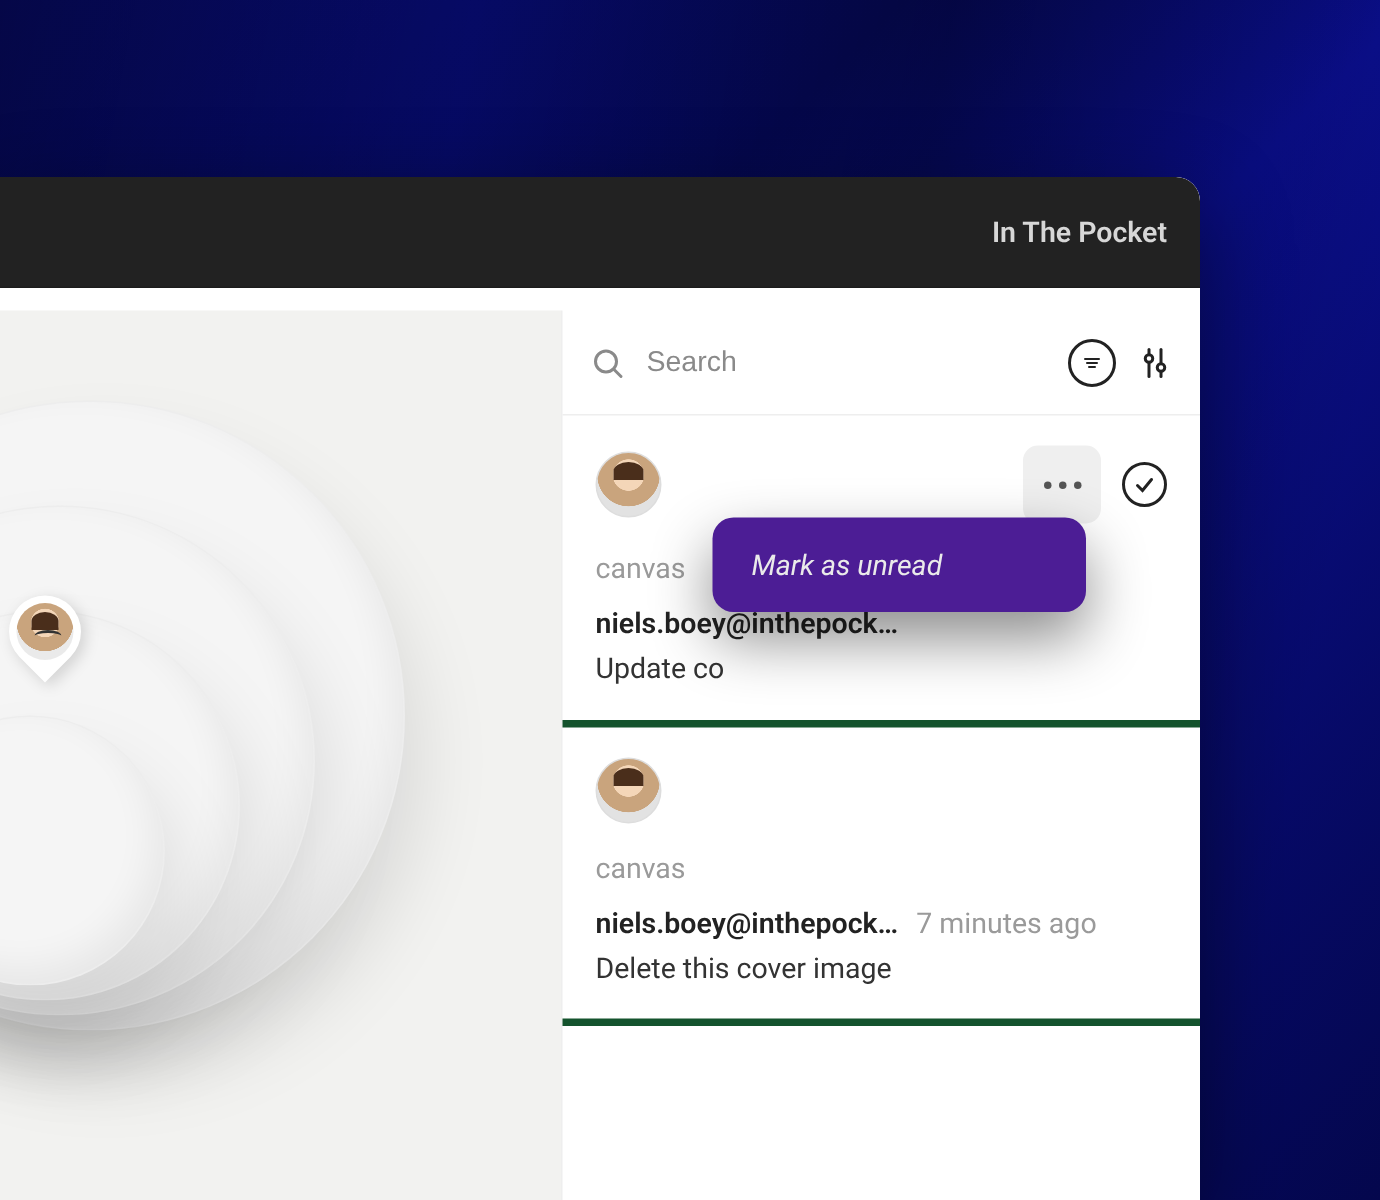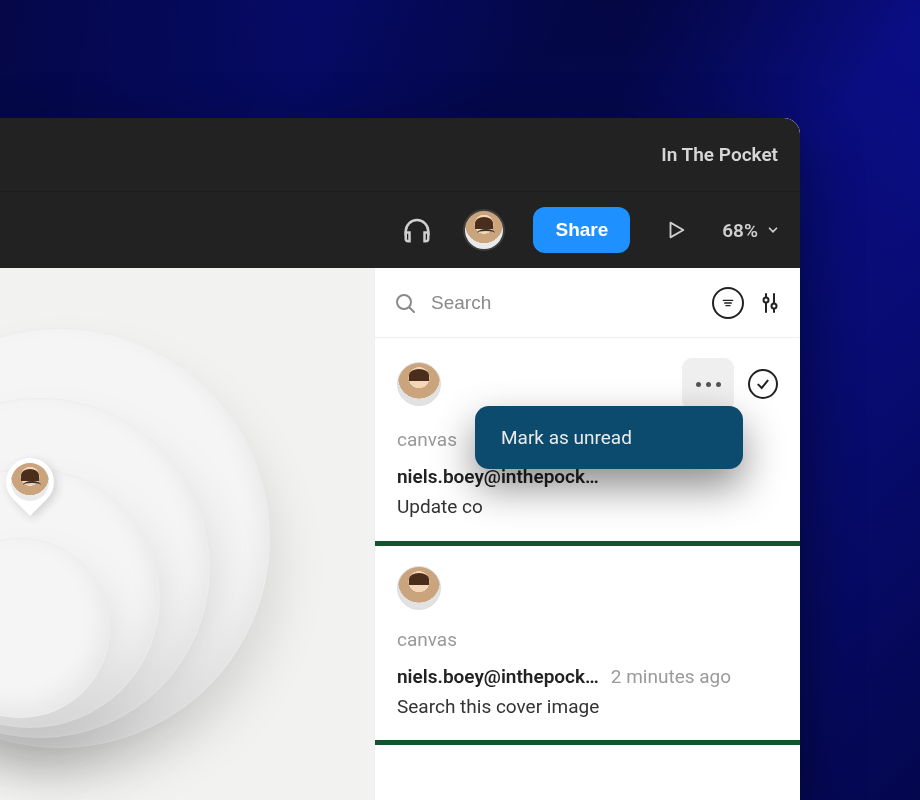--- a/index.html
+++ b/index.html
@@ -21,20 +21,21 @@
     top: 118px;
     left: 0;
     width: 800px;
     height: 682px;
     border-radius: 0 16px 0 0;
     overflow: hidden;
     box-shadow: 0 20px 60px rgba(0,0,0,0.45);
     background: #fff;
     display: flex;
     flex-direction: column;
+    gap: 15px;
   }
 
   .titlebar {
     height: 74px;
     background: #222222;
     display: flex;
     align-items: center;
     justify-content: flex-end;
     padding: 0 22px;
     border-radius: 0 16px 0 0;
@@ -268,26 +269,27 @@
   .body-text {
     font-size: 19px;
     color: #333;
     line-height: 1.4;
   }
 
   .context-menu {
     position: absolute;
     top: 68px;
     left: 100px;
-    width: 268px;
-    background: #0c4a6e;
+    width: 249px;
+    background: #4c1d95;
     border-radius: 14px;
     padding: 10px 0;
     box-shadow: 0 18px 40px rgba(0,0,0,0.45);
     z-index: 20;
+    font-style: italic;
   }
   .context-menu .menu-item {
     padding: 10px 26px;
     font-size: 19px;
     color: #eaeaea;
     cursor: pointer;
   }
 
   svg { display: block; }
 </style>
@@ -295,42 +297,20 @@
 <body>
 
 <div class="bg-fold"></div>
 
 <div class="app-window">
 
   <div class="titlebar">
     <span class="workspace-name">In The Pocket</span>
   </div>
 
-  <div class="toolbar">
-    <span class="icon-btn">
-      <svg width="30" height="30" viewBox="0 0 24 24" fill="none" stroke="#cfcfcf" stroke-width="2" stroke-linecap="round">
-        <path d="M3 16v-3a9 9 0 0 1 18 0v3"></path>
-        <path d="M21 19a2 2 0 0 1-2 2h-1v-7h3z"></path>
-        <path d="M3 19a2 2 0 0 0 2 2h1v-7H3z"></path>
-      </svg>
-    </span>
-    <span class="avatar-sm"></span>
-    <button class="share-btn">Share</button>
-    <span class="icon-btn">
-      <svg width="22" height="22" viewBox="0 0 24 24" fill="none" stroke="#cfcfcf" stroke-width="2" stroke-linejoin="round">
-        <polygon points="6 4 20 12 6 20 6 4"></polygon>
-      </svg>
-    </span>
-    <span class="zoom">
-      <span>68%</span>
-      <svg class="chev-down" viewBox="0 0 24 24" fill="none" stroke="#cfcfcf" stroke-width="3" stroke-linecap="round">
-        <polyline points="6 9 12 15 18 9"></polyline>
-      </svg>
-    </span>
-  </div>
 
   <div class="body-row">
     <div class="canvas-area">
       <div class="swirl">
         <div class="ring r1"></div>
         <div class="ring r2"></div>
         <div class="ring r3"></div>
         <div class="ring r4"></div>
       </div>
       <div class="pin">
@@ -396,20 +376,20 @@
         </div>
       </div>
 
       <div class="comment">
         <div class="header-row">
           <span class="avatar-md"></span>
         </div>
         <div class="meta-loc">canvas</div>
         <div class="author-row">
           <span class="author">niels.boey@inthepock…</span>
-          <span class="time">2 minutes ago</span>
-        </div>
-        <div class="body-text">Search this cover image</div>
+          <span class="time">7 minutes ago</span>
+        </div>
+        <div class="body-text">Delete this cover image</div>
       </div>
 
     </div>
   </div>
 </div>
 
 </body></html>

